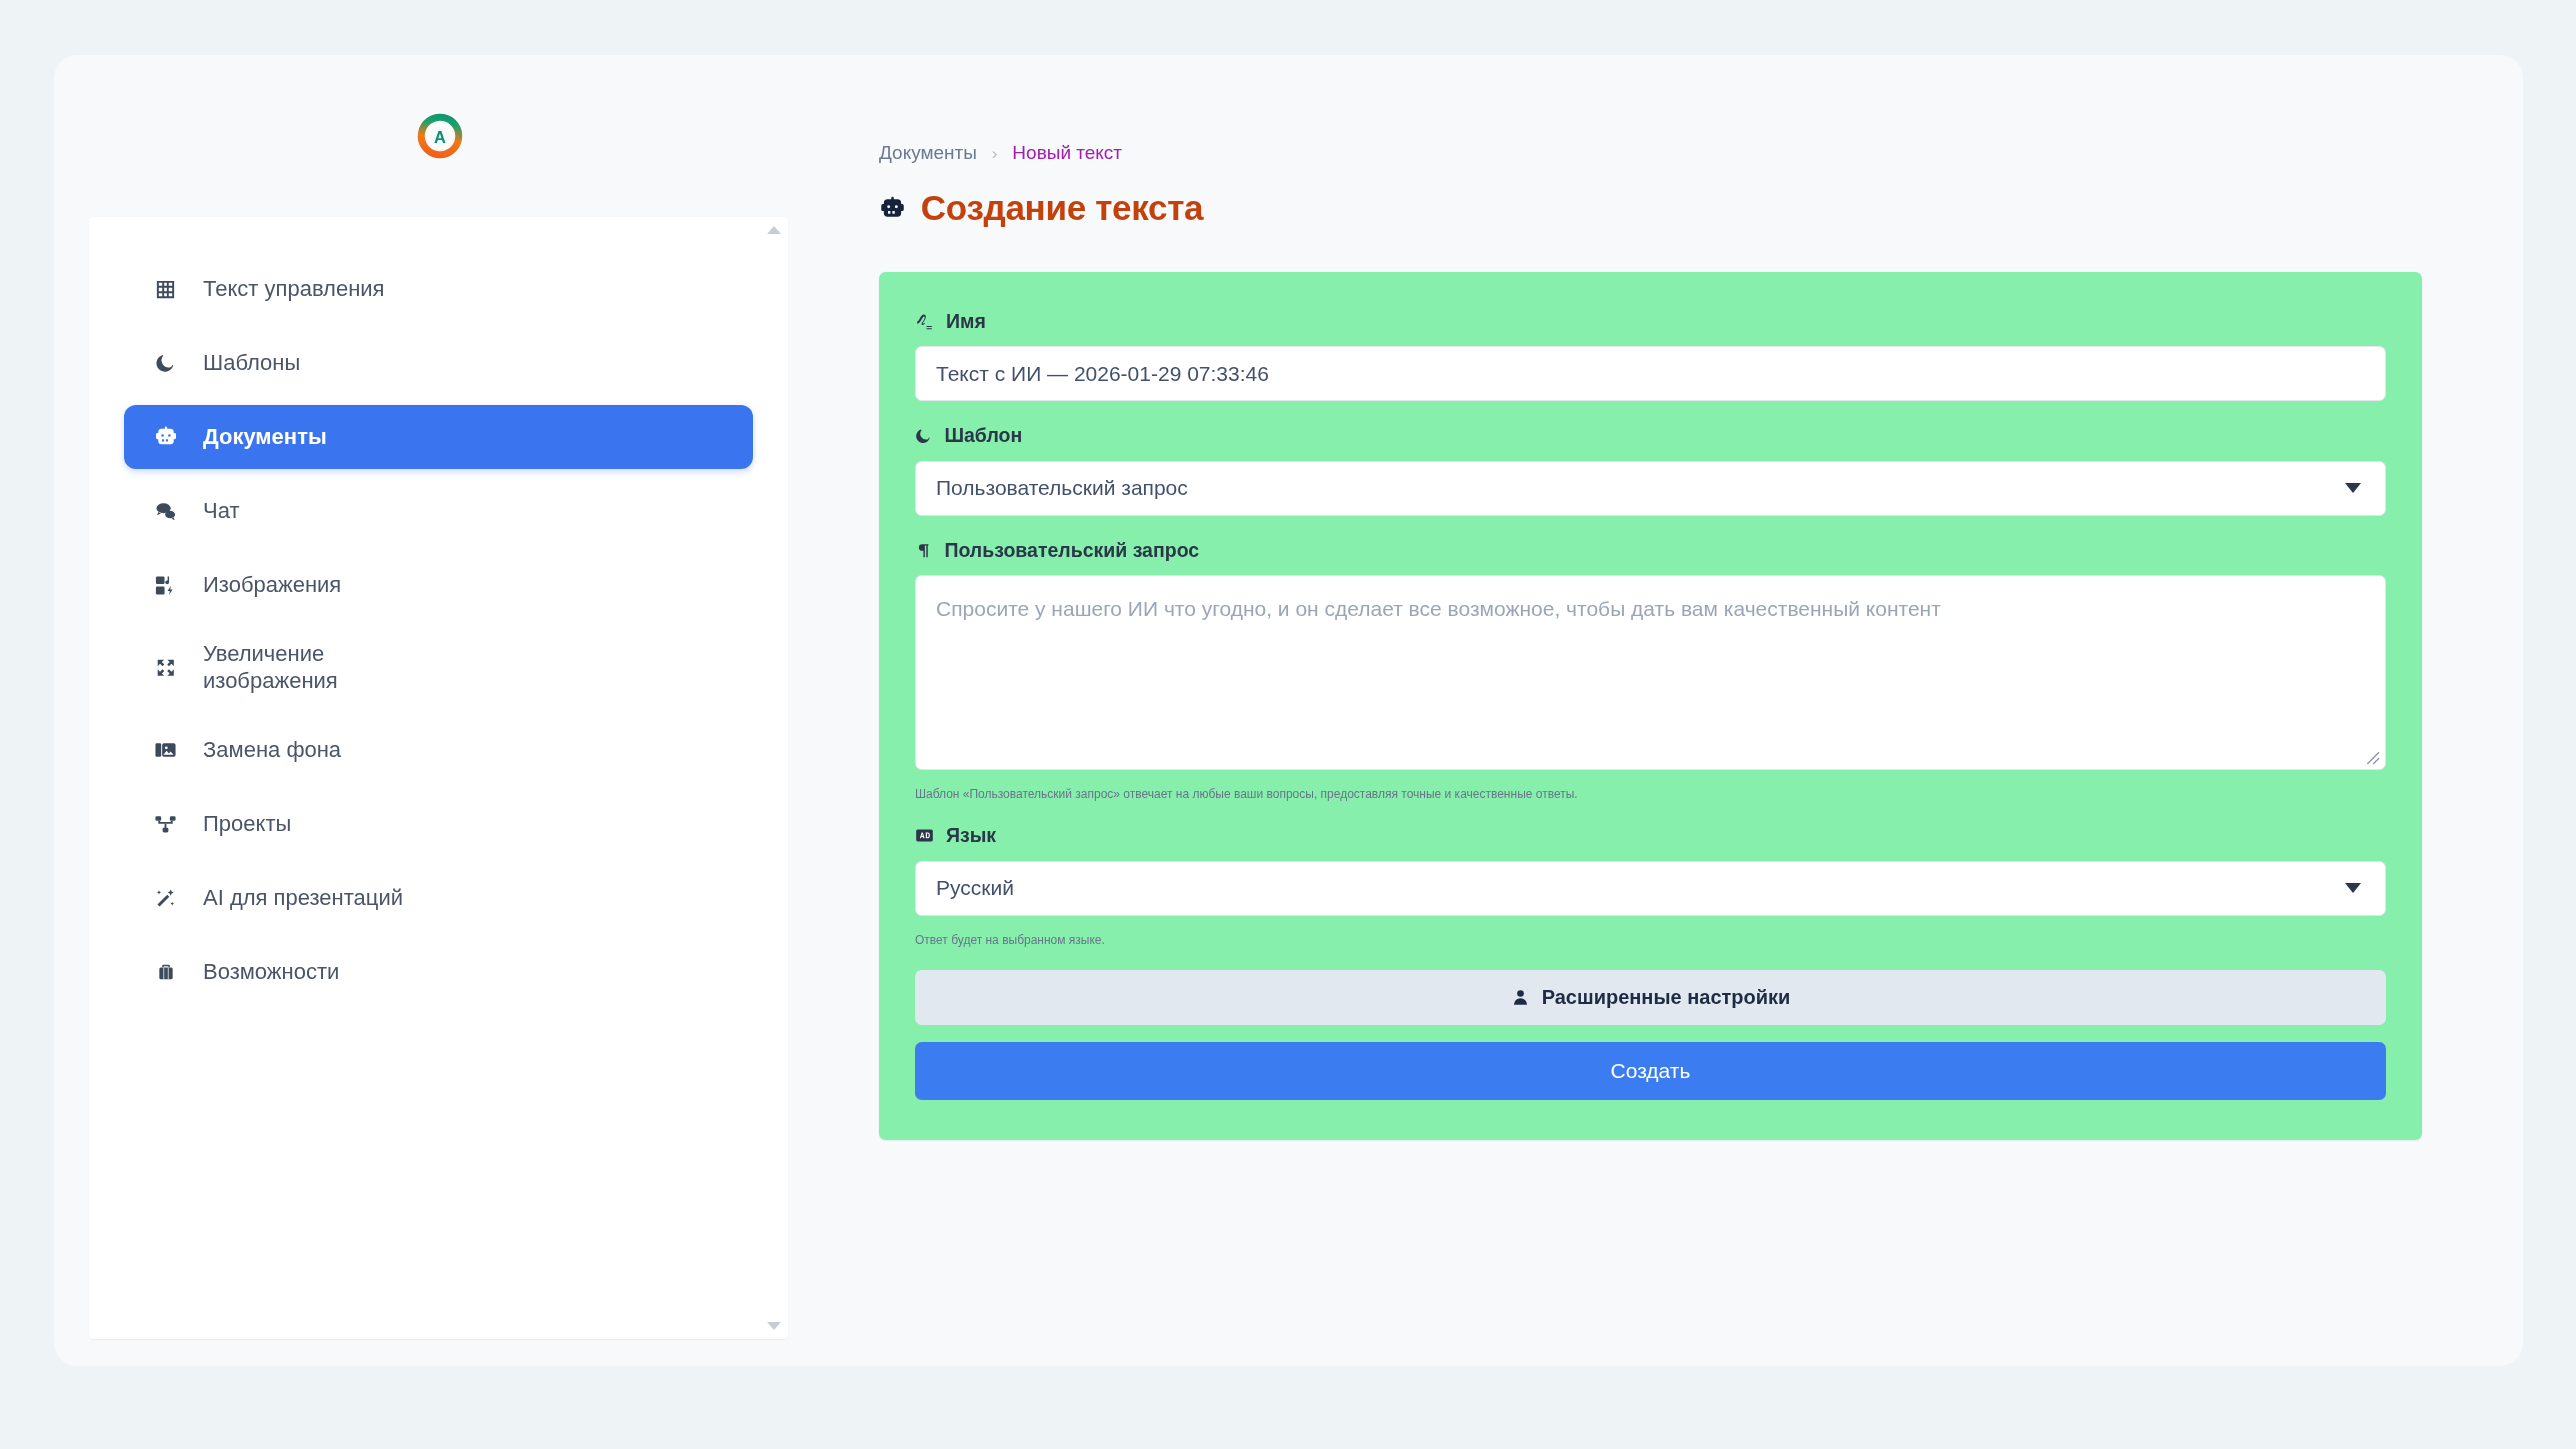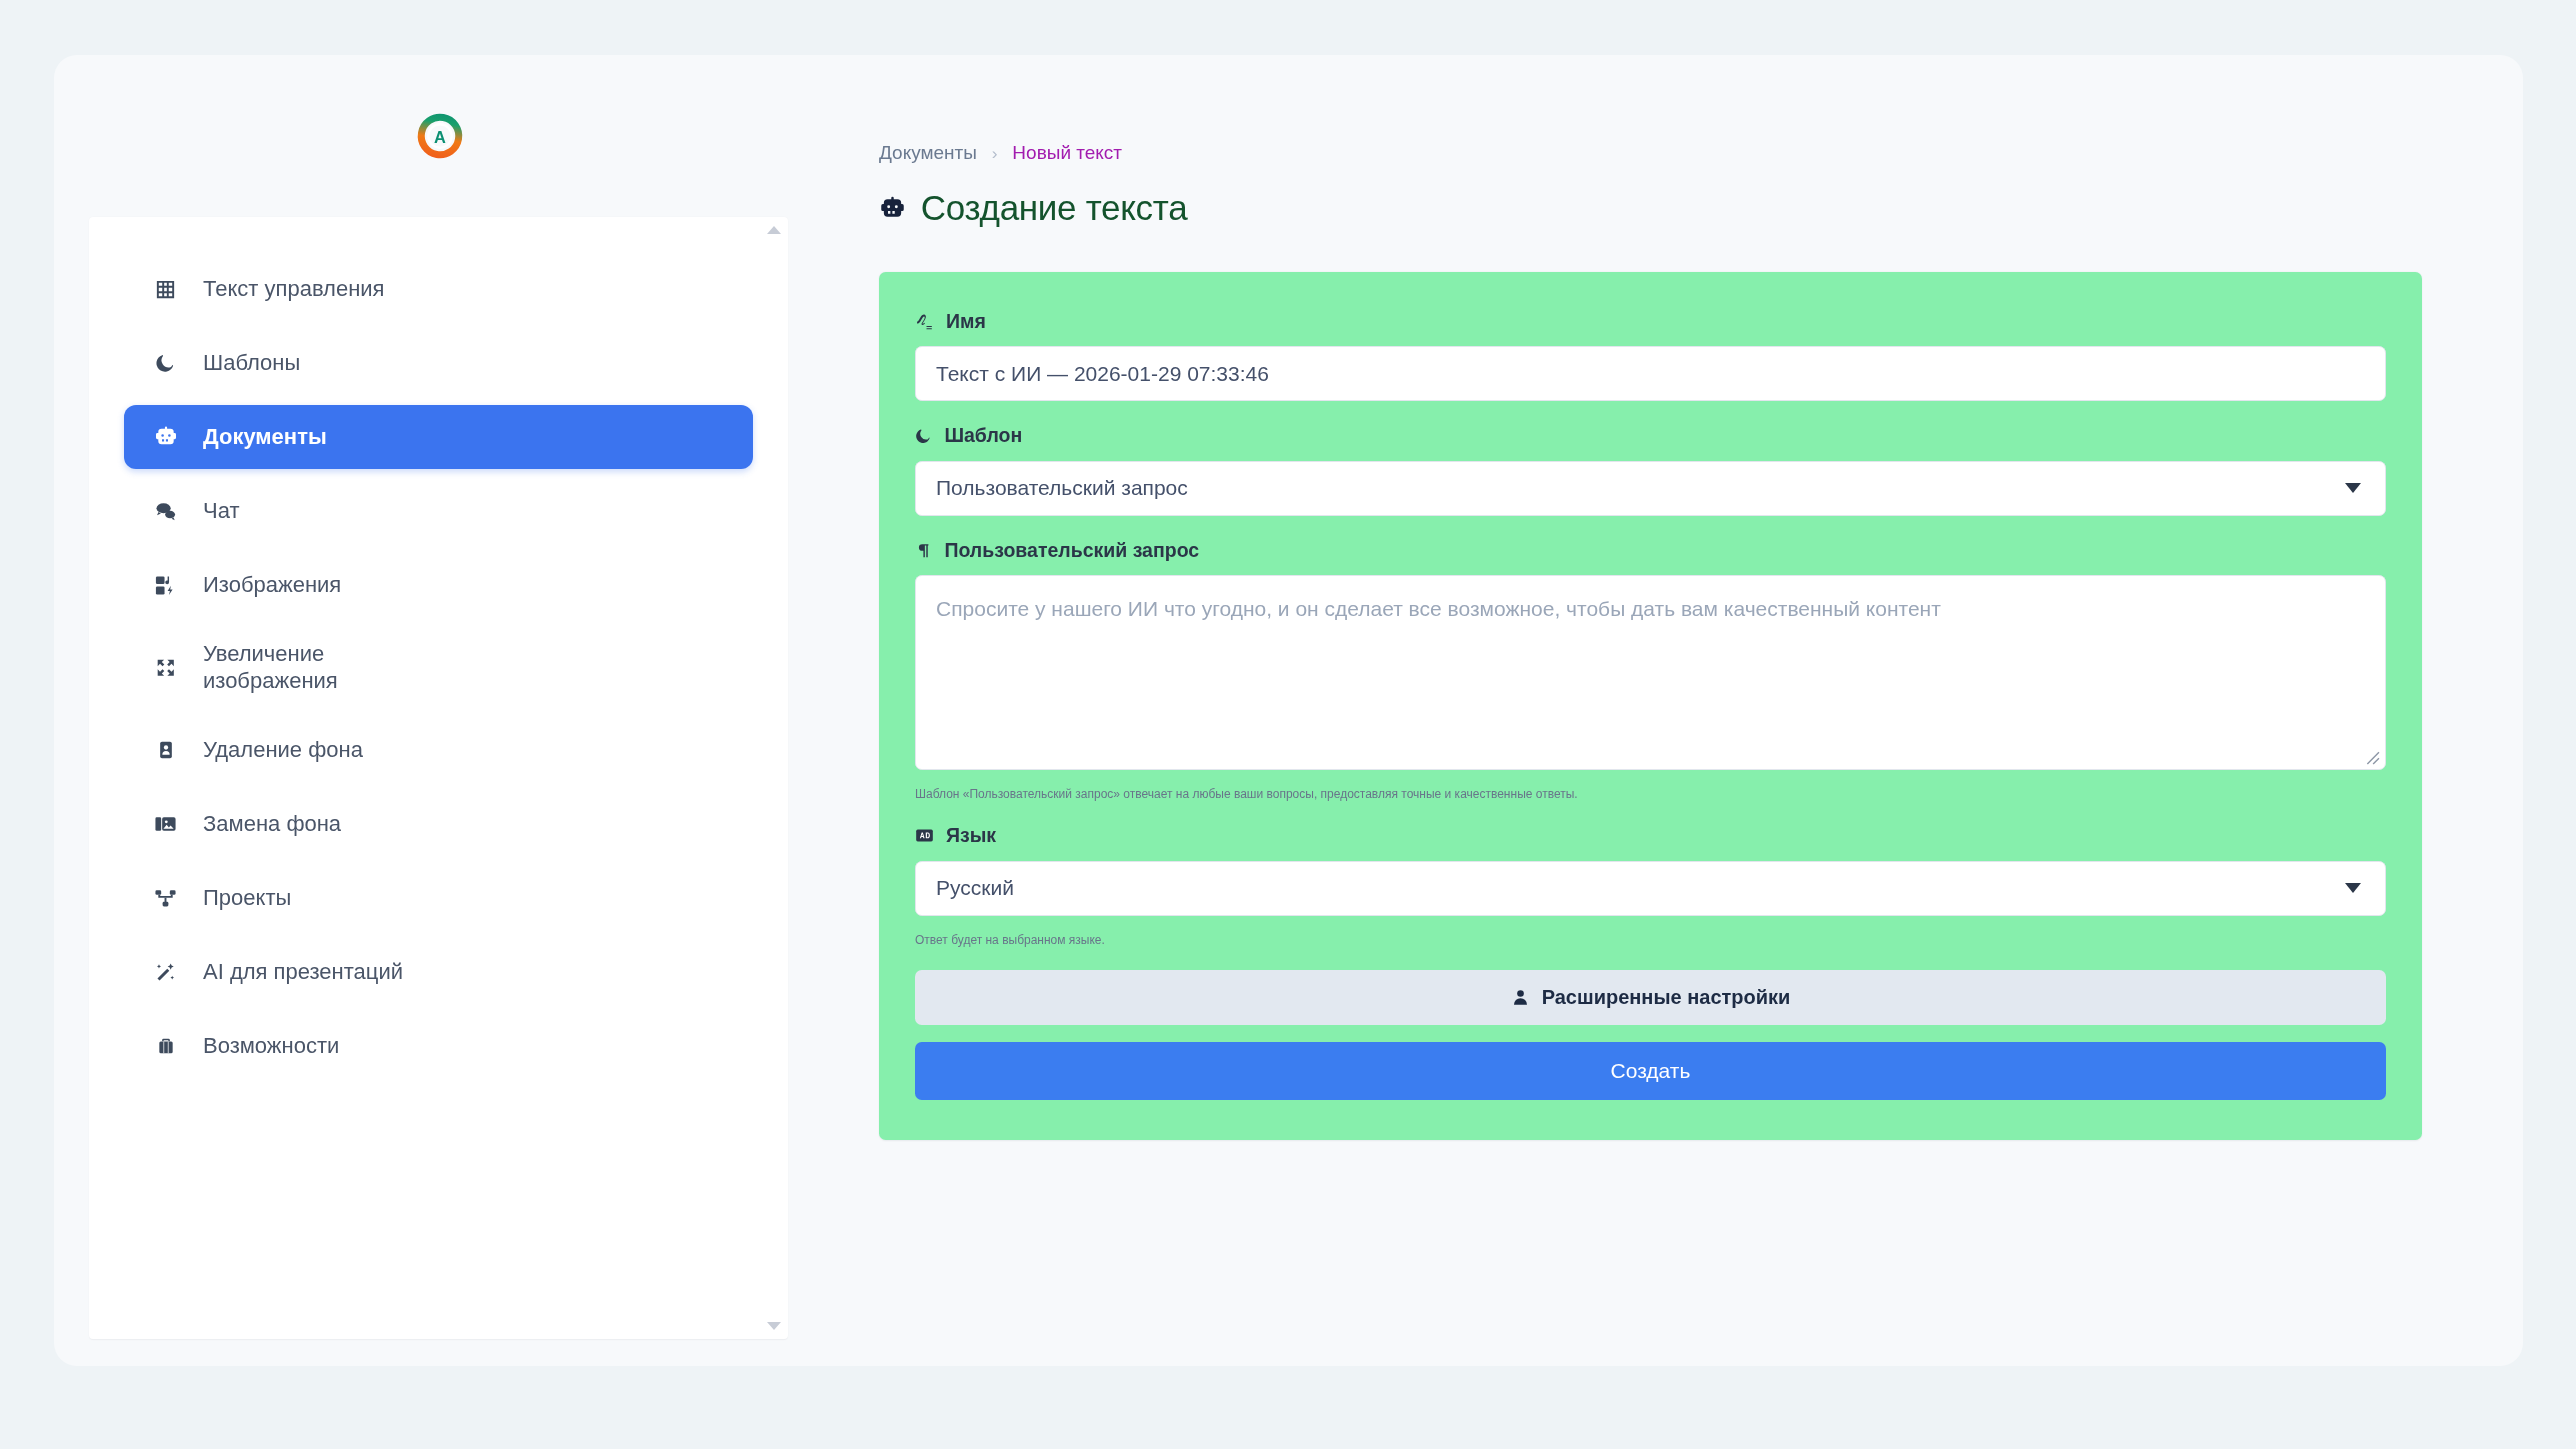--- a/index.html
+++ b/index.html
@@ -136,22 +136,22 @@
   }
   .breadcrumb .crumb-link { color: #6b7a90; cursor: pointer; }
   .breadcrumb .crumb-sep  { color: #b3bdcc; font-size: 17.4px; }
   .breadcrumb .crumb-current { color: #a21caf; }
 
   .page-title {
     display: flex;
     align-items: center;
     gap: 14.8px;
     font-size: 35px;
-    font-weight: 400;
-    color: #14532d;
+    font-weight: 700;
+    color: #c2410c;
     letter-spacing: -0.3px;
     margin-bottom: 44px;
   }
   .page-title .title-ico { color:#17223b; display:flex; }
 
   
   .card {
     width: 1543px;
     background: #86efac;
     border-radius: 6.7px;
@@ -334,30 +334,20 @@
 
         <div class="nav-item wrap">
           <span class="nav-ico">
             <svg width="21.5" height="21.5" viewBox="0 0 24 24" fill="currentColor">
               <path d="M3 3h7.2L7.6 5.6l2.8 2.8-2 2-2.8-2.8L3 10.2V3zm18 0v7.2l-2.6-2.6-2.8 2.8-2-2 2.8-2.8L13.8 3H21zM3 21v-7.2l2.6 2.6 2.8-2.8 2 2-2.8 2.8L10.2 21H3zm18 0h-7.2l2.6-2.6-2.8-2.8 2-2 2.8 2.8L21 13.8V21z"></path>
             </svg>
           </span>
           <span class="nav-label">Увеличение изображения</span>
         </div>
 
-        <div class="nav-item">
-          <span class="nav-ico">
-            <svg width="20" height="20" viewBox="0 0 24 24" fill="currentColor">
-              <rect x="5" y="2" width="14" height="20" rx="2.2"></rect>
-              <circle cx="12" cy="9" r="2.6" fill="#ffffff"></circle>
-              <path d="M7.6 17.6a4.4 4.4 0 0 1 8.8 0z" fill="#ffffff"></path>
-            </svg>
-          </span>
-          <span class="nav-label">Удаление фона</span>
-        </div>
 
         <div class="nav-item">
           <span class="nav-ico">
             <svg width="23" height="23" viewBox="0 0 24 24" fill="currentColor">
               <rect x="1.5" y="4.5" width="6" height="14" rx="1.4"></rect>
               <rect x="8.5" y="4.5" width="14" height="14" rx="1.8"></rect>
               <circle cx="12.8" cy="9.2" r="1.5" fill="#ffffff"></circle>
               <path d="M9.8 16.5l3.4-4.2 2.3 2.8 1.8-2 3.2 3.4z" fill="#ffffff"></path>
             </svg>
           </span>

